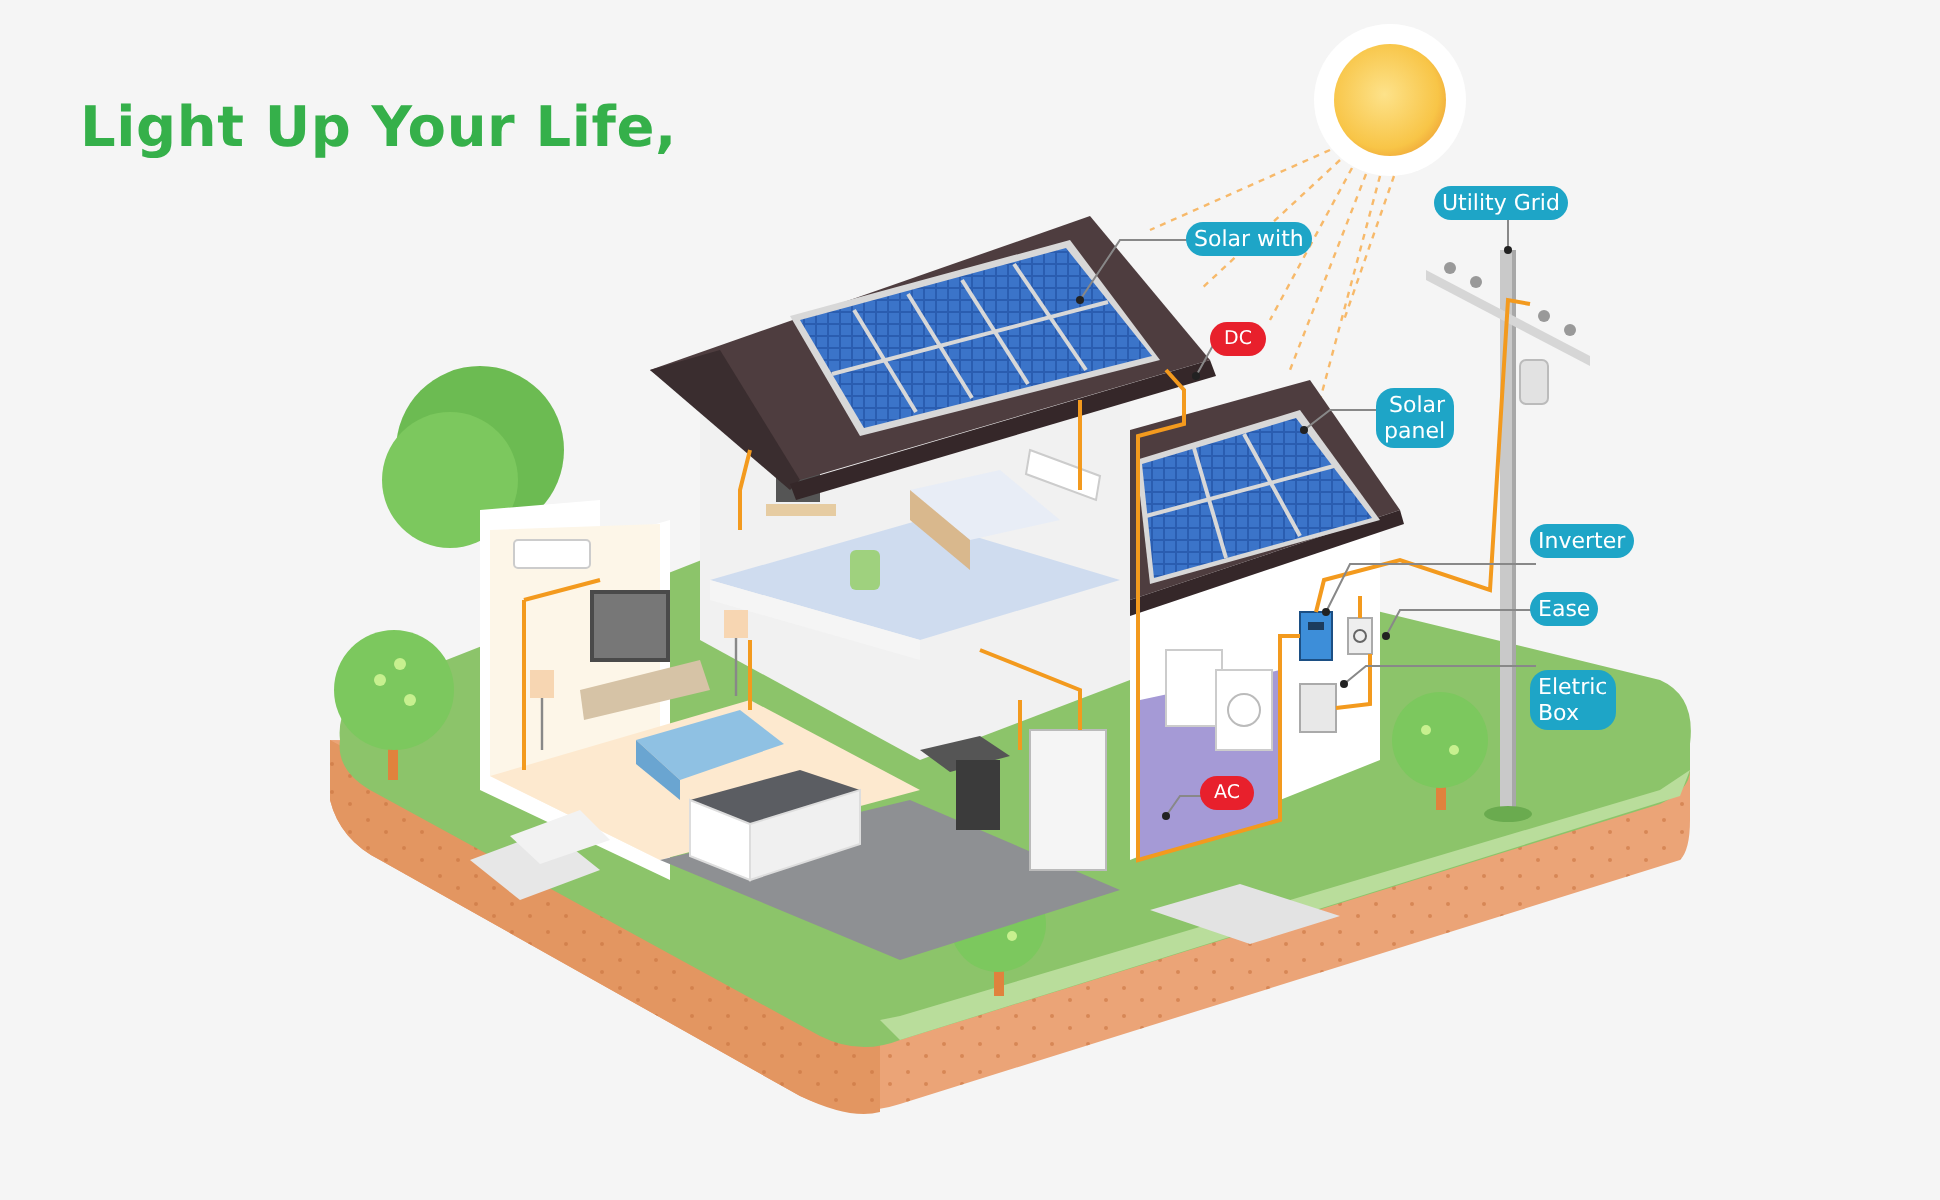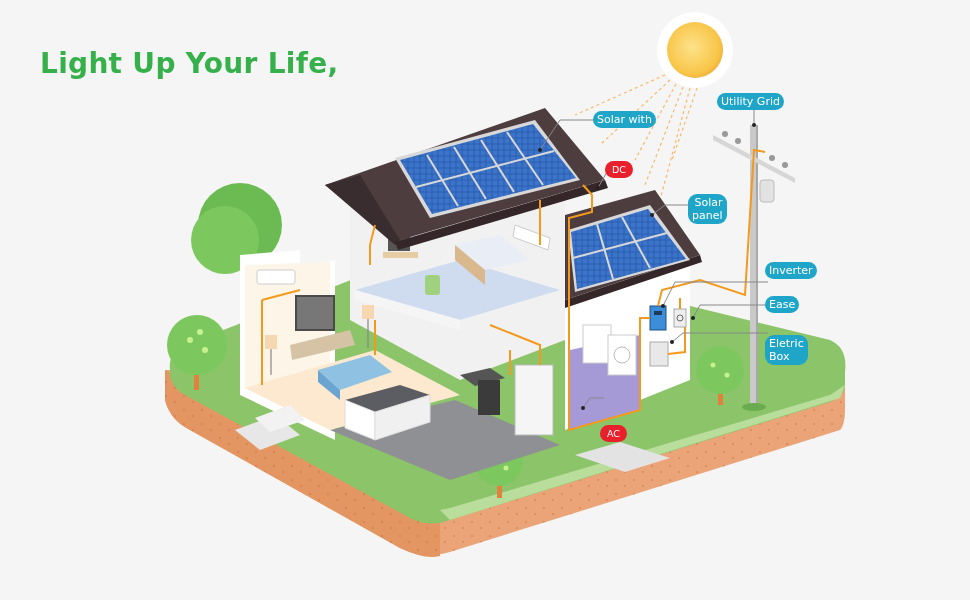--- a/index.html
+++ b/index.html
@@ -236,13 +236,13 @@
 <div class="tag multi" style="left:688px; top:194px; text-align:right;">
   <div>Solar</div>
   <div>panel</div>
 </div>
 <div class="tag" style="left:765px; top:262px;text-align:center;">Inverter</div>
 <div class="tag" style="left:765px; top:296px;">Ease</div>
 <div class="tag multi" style="left:765px; top:323px;margin-top:12px;">
   <div>Eletric</div>
   <div>Box</div>
 </div>
-<div class="tag red" style="left:600px; top:388px;margin-top:37px;">AC</div>
+<div class="tag red" style="left:600px; top:388px;">AC</div>
 
 </body></html>

